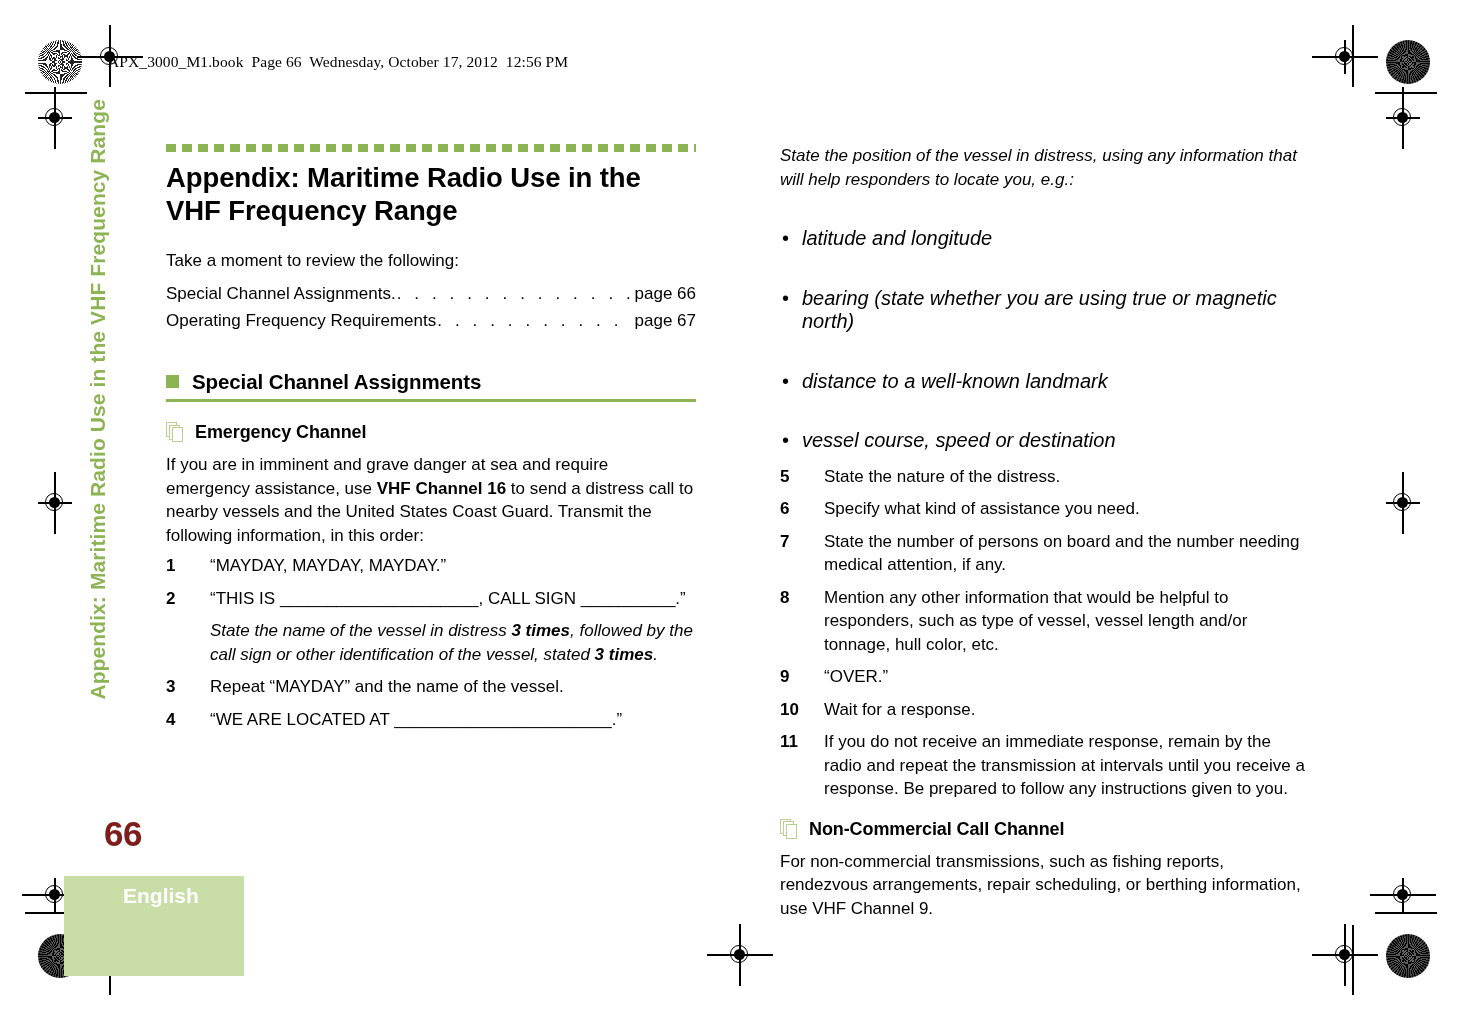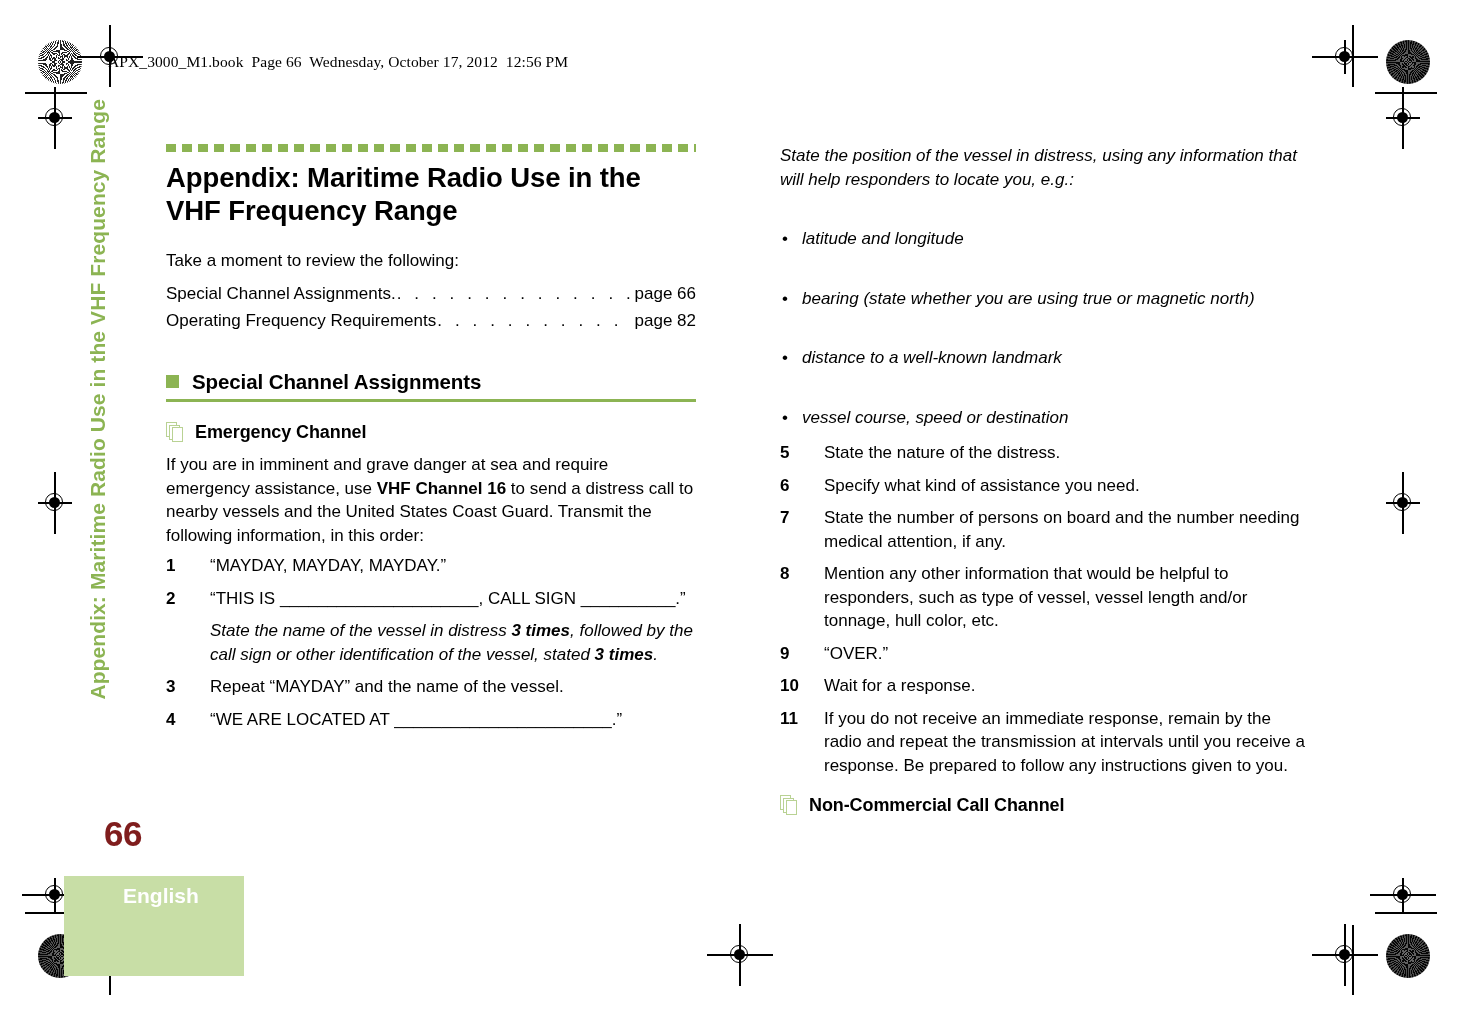--- a/index.html
+++ b/index.html
@@ -237,21 +237,21 @@
     margin-top: 9px;
   }
   .note b { font-weight: bold; font-style: italic; }
 
   
   ul.bullets { list-style: none; margin: 6px 0 12px 0; padding: 0; }
   ul.bullets > li {
     position: relative;
     padding-left: 22px;
     font-style: italic;
-    font-size: 17px;
+    font-size: 20px;
     line-height: 23.5px;
     margin-bottom: 3px;
     margin-top: 36px;
   }
   ul.bullets > li::before {
     content: "\2022";
     position: absolute;
     left: 2px;
     top: 0;
     font-style: normal;
@@ -390,21 +390,21 @@
     <p class="body-text">Take a moment to review the following:</p>
 
     <div class="toc-line">
       <span>Special Channel Assignments.</span>
       <span class="leader">. . . . . . . . . . . . . . . . .</span>
       <span class="pg">page 66</span>
     </div>
     <div class="toc-line">
       <span>Operating Frequency Requirements</span>
       <span class="leader">. . . . . . . . . . . . .</span>
-      <span class="pg">page 82</span>
+      <span class="pg">page 67</span>
     </div>
 
     <div class="sec-head">
       <span class="sq"></span>
       <span class="txt">Special Channel Assignments</span>
     </div>
     <div class="sec-underline"></div>
 
     <div class="sub-head">
       <span class="pages-icon">
@@ -482,20 +482,21 @@
 
     <div class="sub-head" style="margin-top:18px;">
       <span class="pages-icon">
           <i></i>
           <i></i>
           <i></i>
         </span>
       <span class="txt">Non-Commercial Call Channel</span>
     </div>
 
+    <p class="body-text">For non-commercial transmissions, such as fishing reports, rendezvous arrangements, repair scheduling, or berthing information, use VHF Channel 9.</p>
   </div>
 
   <div class="page-num">66</div>
   <div class="lang-tab">
     <span>English</span>
   </div>
 
 </div>
 
 </body></html>

